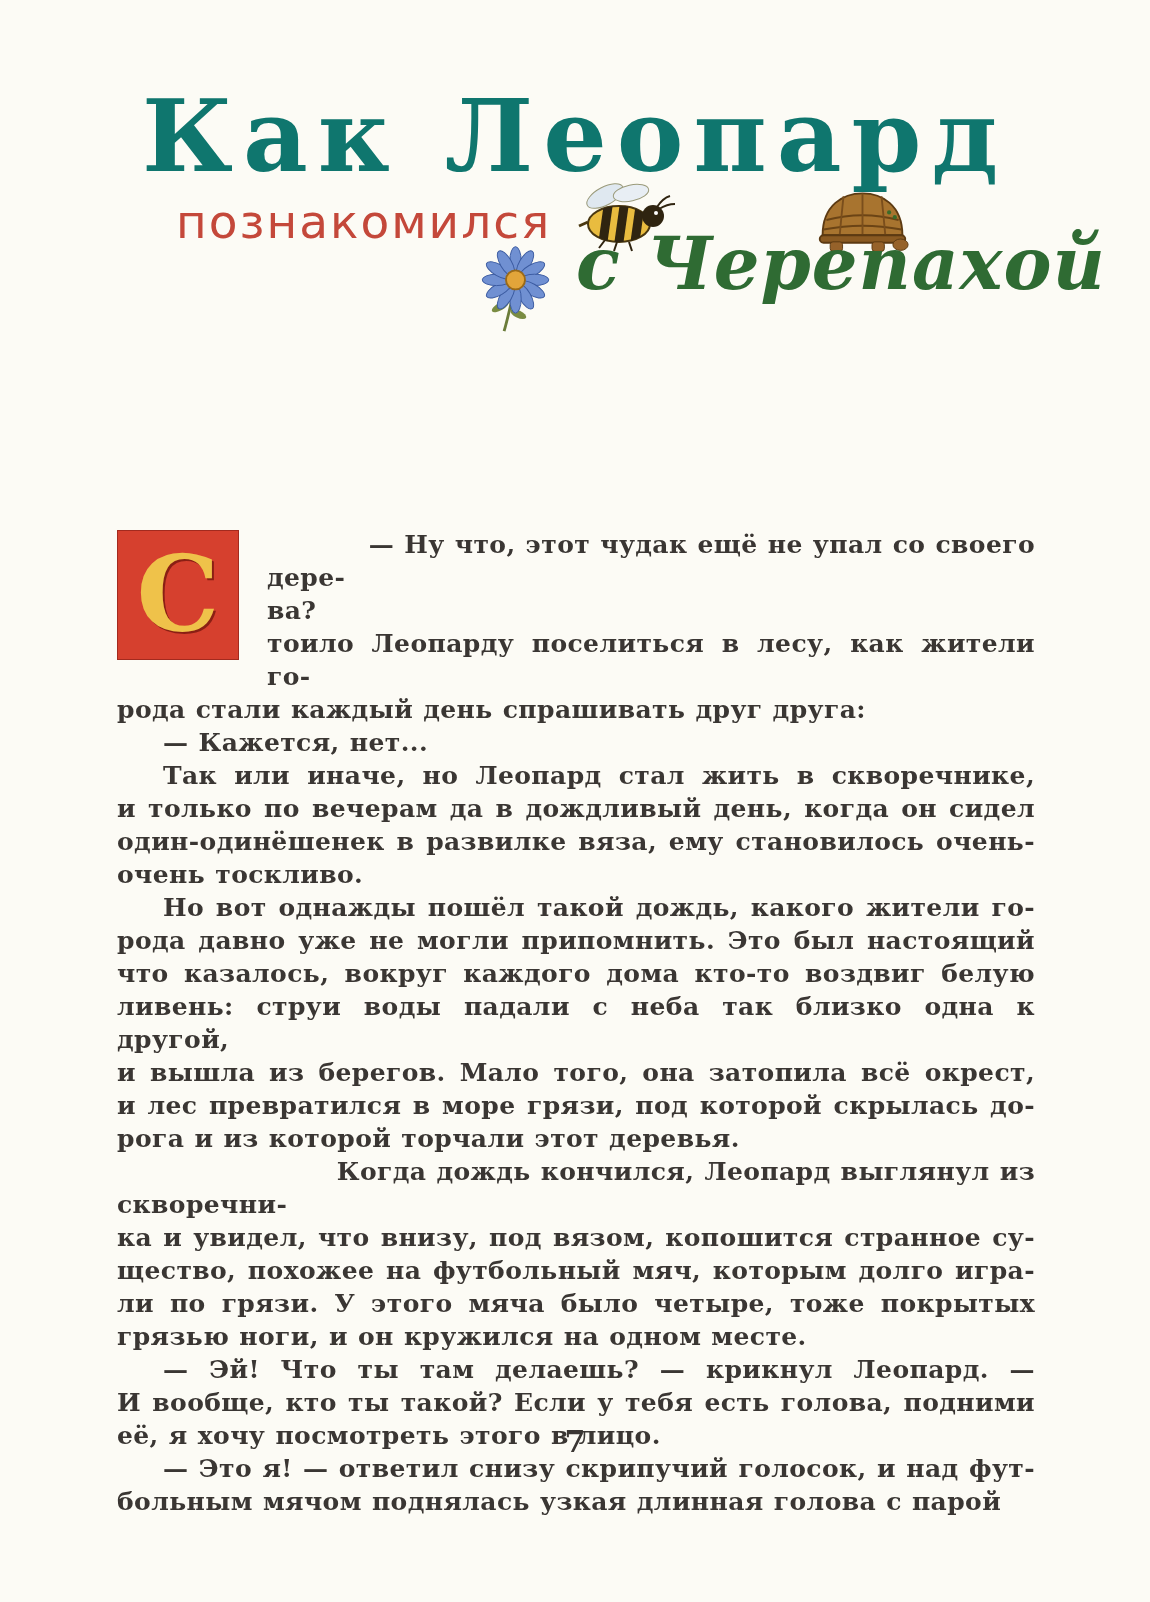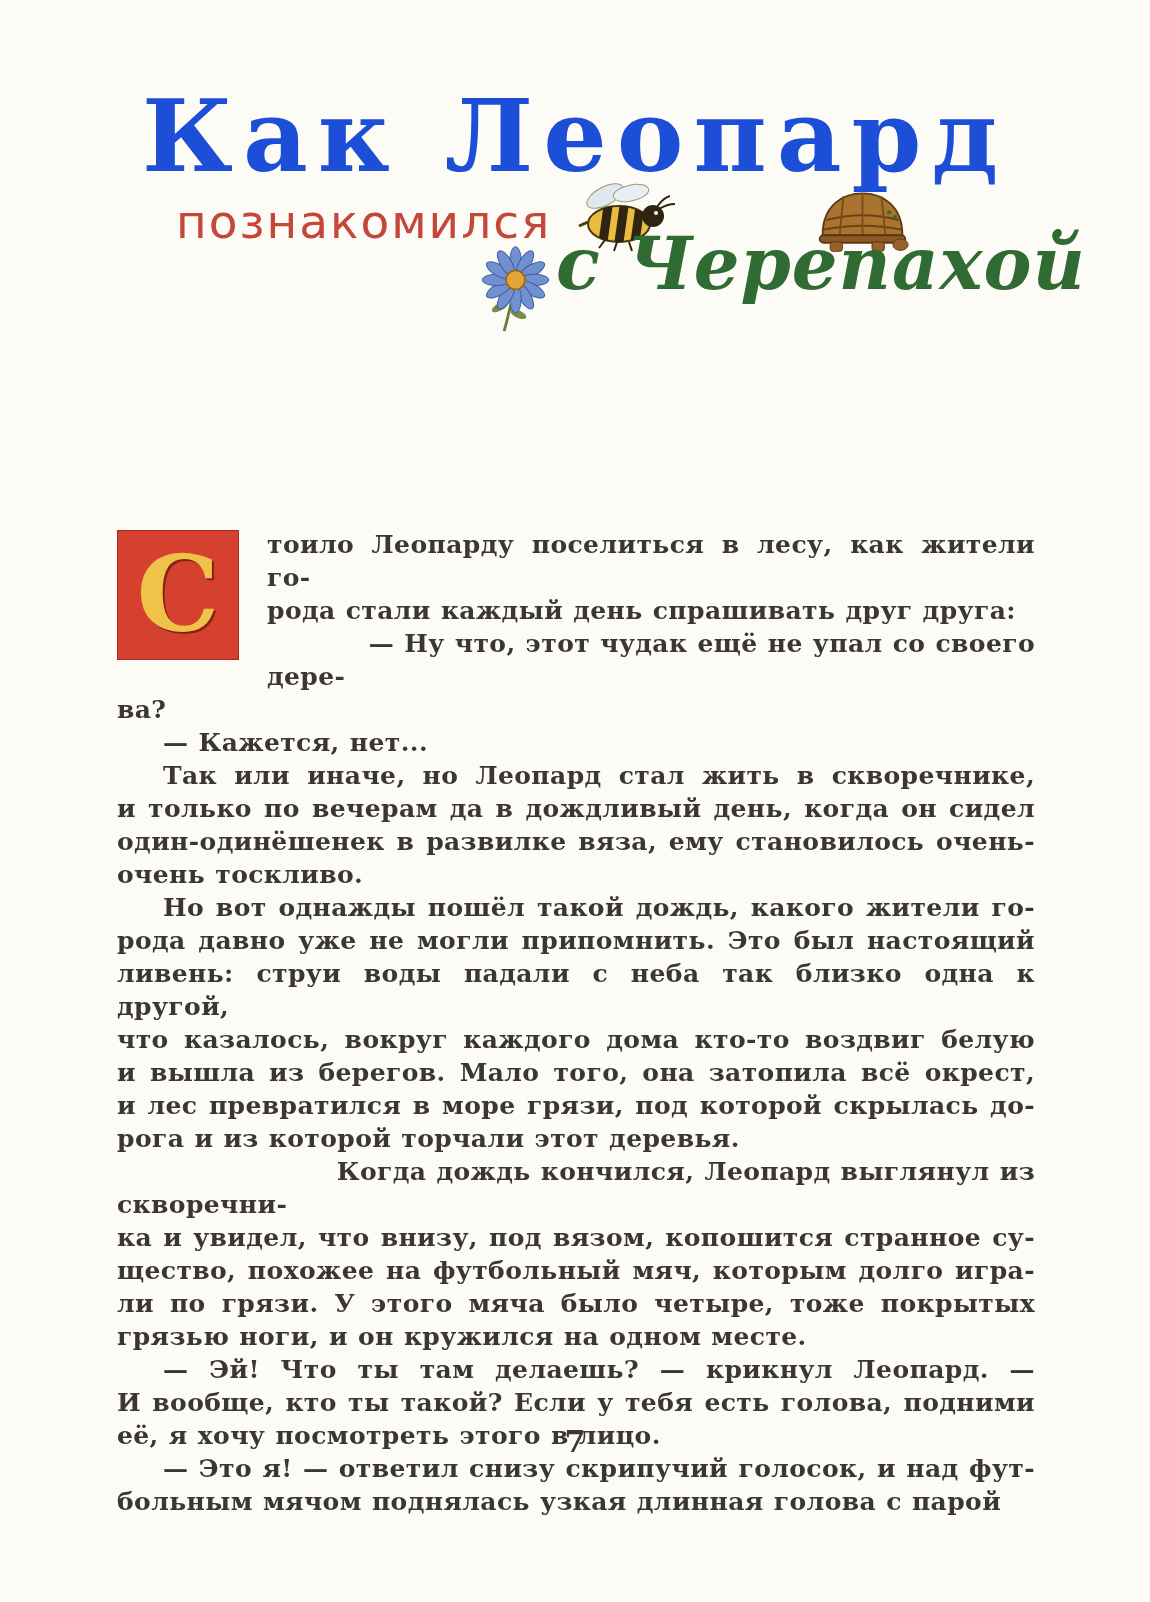--- a/index.html
+++ b/index.html
@@ -13,33 +13,33 @@
     overflow:hidden;
   }
 
   
   .title-main {
     position:absolute; top:86px; left:0; width:100%;
     text-align:center;
     font-size:100px; line-height:1.0;
     font-weight:700;
     letter-spacing:10px;
-    color:#1d4ed8;
+    color:#0f766e;
     font-family:"DejaVu Serif","Liberation Serif",serif;
   }
   .title-red {
     position:absolute; left:176px; top:198px;
     font-size:47px; line-height:1.0;
     font-weight:400;
     letter-spacing:2px;
     color:#c4483a;
     font-family:"DejaVu Sans","Liberation Sans",sans-serif;
   }
   .title-green {
-    position:absolute; left:556px; top:228px;
+    position:absolute; left:576px; top:228px;
     font-size:72px; line-height:1.0;
     font-weight:700; font-style:italic;
     letter-spacing:1px;
     color:#2f6b33;
     font-family:"DejaVu Serif","Liberation Serif",serif;
   }
 
   .illu { position:absolute; }
   .illu svg { display:block; width:100%; height:100%; }
   .illu-flower { left:468px; top:240px; width:95px; height:95px; }
@@ -160,41 +160,41 @@
   </div>
 
   <div class="title-green">с Черепахой</div>
 
   <div class="body-text">
     <div class="dropcap">
       <span>С</span>
     </div>
 
   <div class="paragraph">
+        <div class="line indent">— Ну что, этот чудак ещё не упал со своего дере-</div>
+        <div class="line last">ва?</div>
+      </div>
+      <div class="paragraph">
         <div class="line">тоило Леопарду поселиться в лесу, как жители го-</div>
         <div class="line last">рода стали каждый день спрашивать друг друга:</div>
-      </div>
-      <div class="paragraph">
-        <div class="line indent">— Ну что, этот чудак ещё не упал со своего дере-</div>
-        <div class="line last">ва?</div>
       </div>
       <div class="paragraph">
         <div class="line last indent">— Кажется, нет...</div>
       </div>
       <div class="paragraph">
         <div class="line indent">Так или иначе, но Леопард стал жить в скворечнике,</div>
         <div class="line">и только по вечерам да в дождливый день, когда он сидел</div>
         <div class="line">один-одинёшенек в развилке вяза, ему становилось очень-</div>
         <div class="line last">очень тоскливо.</div>
       </div>
       <div class="paragraph">
         <div class="line indent">Но вот однажды пошёл такой дождь, какого жители го-</div>
         <div class="line">рода давно уже не могли припомнить. Это был настоящий</div>
+        <div class="line">что казалось, вокруг каждого дома кто-то воздвиг белую</div>
         <div class="line">ливень: струи воды падали с неба так близко одна к другой,</div>
-        <div class="line">что казалось, вокруг каждого дома кто-то воздвиг белую</div>
         <div class="line">и вышла из берегов. Мало того, она затопила всё окрест,</div>
         <div class="line">и лес превратился в море грязи, под которой скрылась до-</div>
         <div class="line last">рога и из которой торчали этот деревья.</div>
       </div>
       <div class="paragraph">
         <div class="line indent">Когда дождь кончился, Леопард выглянул из скворечни-</div>
         <div class="line">ка и увидел, что внизу, под вязом, копошится странное су-</div>
         <div class="line">щество, похожее на футбольный мяч, которым долго игра-</div>
         <div class="line">ли по грязи. У этого мяча было четыре, тоже покрытых</div>
         <div class="line last">грязью ноги, и он кружился на одном месте.</div>

